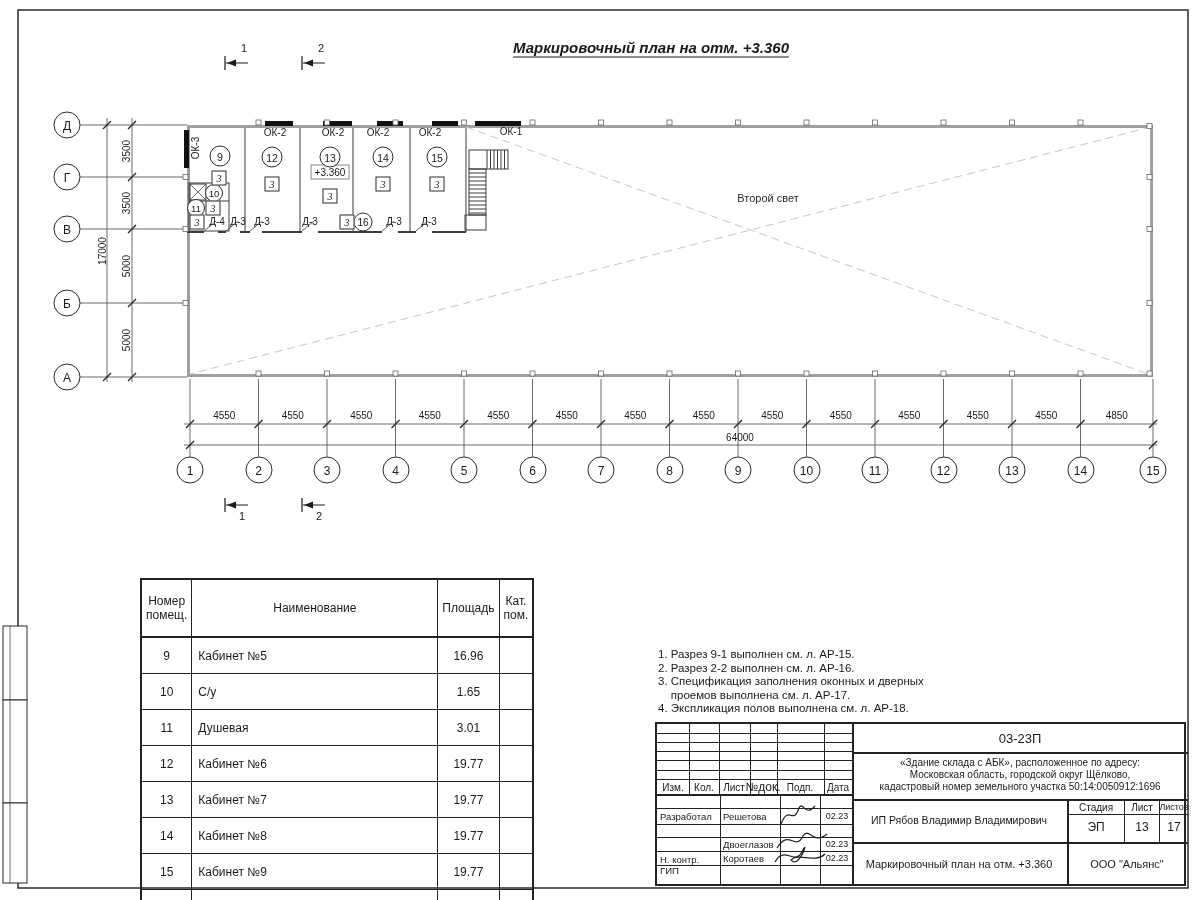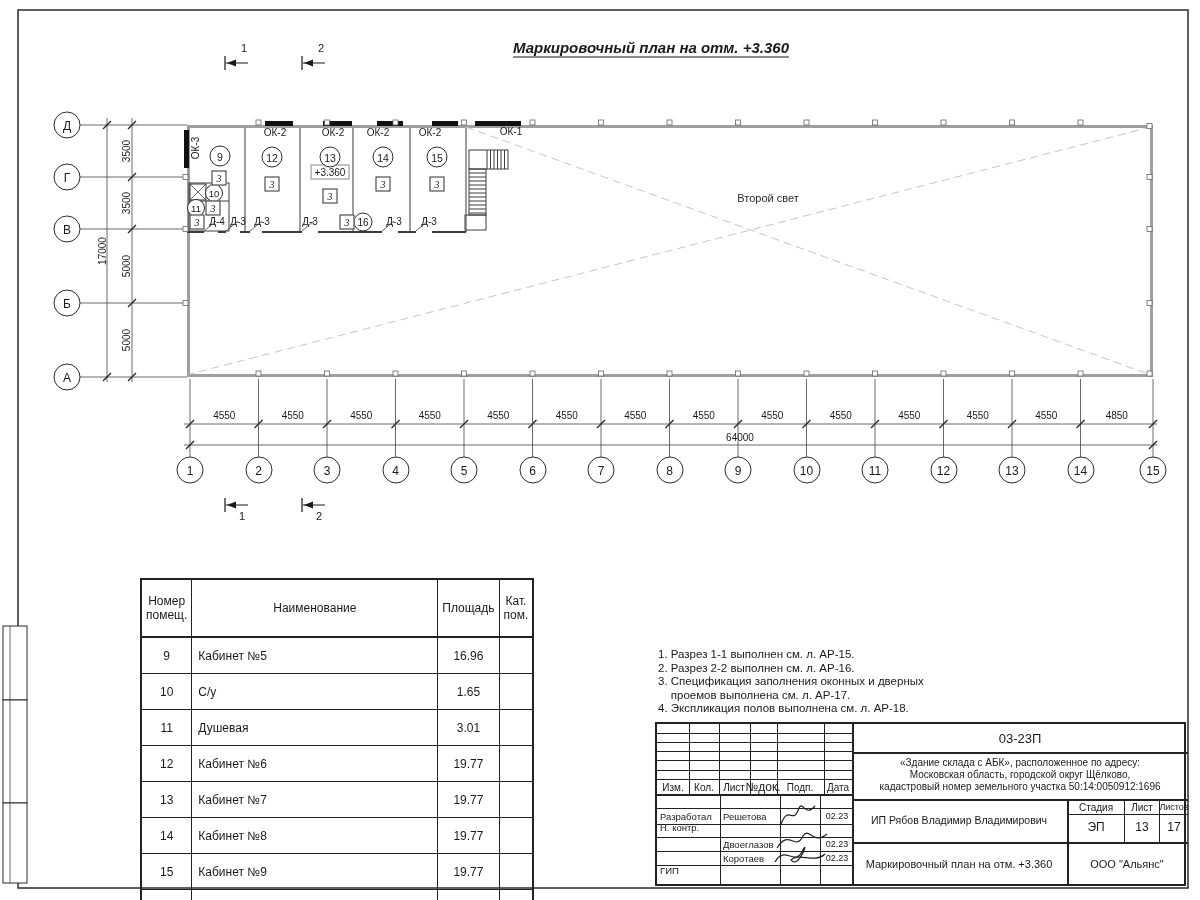--- a/index.html
+++ b/index.html
@@ -353,21 +353,21 @@
         <tr>
           <td>16</td>
           <td class="nm">Антресоль</td>
           <td>24.26</td>
           <td></td>
         </tr>
       </tbody>
   </table>
 
   <div class="notes" id="notes">
-      <div>1. Разрез 1-1 выполнен см. л. АР-15.</div>
+      <div>1. Разрез 9-1 выполнен см. л. АР-15.</div>
       <div>2. Разрез 2-2 выполнен см. л. АР-16.</div>
       <div>3. Спецификация заполнения оконных и дверных</div>
       <div>    проемов выполнена см. л. АР-17.</div>
       <div>4. Экспликация полов выполнена см. л. АР-18.</div>
     </div>
 
   <div class="tb">
 
     <div class="ln" style="left:195px;top:0;width:2px;height:160px;"></div>
     <div class="ln" style="left:0;top:9px;width:195px;height:1px;"></div>
@@ -401,21 +401,21 @@
     <div class="txt" style="left:16px;top:63px;">Изм.</div>
     <div class="txt" style="left:47px;top:63px;">Кол.</div>
     <div class="txt" style="left:77px;top:63px;">Лист</div>
     <div class="txt" style="left:106px;top:63px;font-size:12px;">№док.</div>
     <div class="txt" style="left:143px;top:63px;">Подп.</div>
     <div class="txt" style="left:181px;top:63px;">Дата</div>
 
     <div class="txt role" style="left:3px;top:92px;">Разработал</div>
     <div class="txt role" style="left:66px;top:92px;">Решетова</div>
     <div class="txt" style="left:180px;top:92px;font-size:9px;">02.23</div>
-    <div class="txt role" style="left:3px;top:103px;">Н. контр.</div>
+    <div class="txt role" style="left:3px;top:135px;">Н. контр.</div>
     <div class="txt role" style="left:66px;top:120px;">Двоеглазов</div>
     <div class="txt" style="left:180px;top:120px;font-size:9px;">02.23</div>
     <div class="txt role" style="left:3px;top:134px;margin-top:12px;">ГИП</div>
     <div class="txt role" style="left:66px;top:134px;">Коротаев</div>
     <div class="txt" style="left:180px;top:134px;font-size:9px;">02.23</div>
 
     <svg width="60" height="30" style="left: 118px; top: 76px; position: absolute;">
       <path d="M6 24 C14 4 18 26 24 8 C28 0 30 18 40 6" stroke="#222" stroke-width="1.2" fill="none"></path>
     </svg>
     <svg width="70" height="45" style="left: 112px; top: 102px; position: absolute;">

